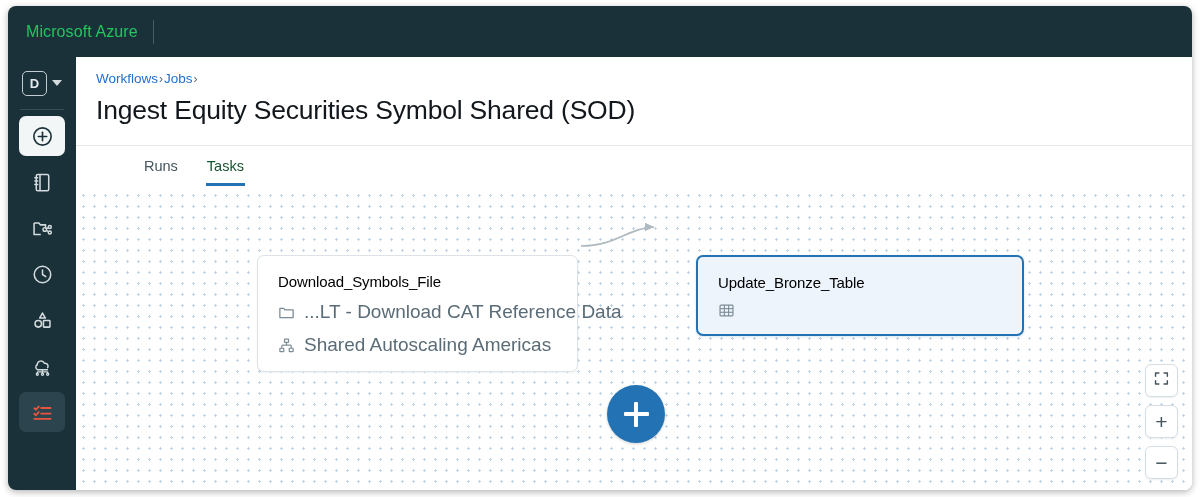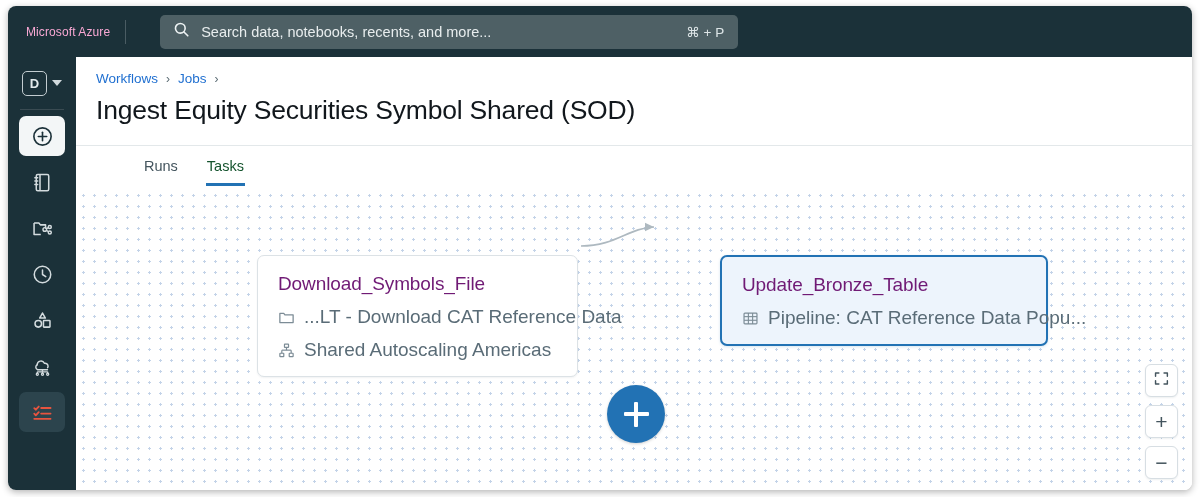--- a/index.html
+++ b/index.html
@@ -21,21 +21,21 @@
 
   
   .topbar {
     height: 51px; flex: 0 0 51px;
     background: #1B3139;
     display: flex; align-items: center;
     padding-left: 18px;
     position: relative; z-index: 5;
   }
   .brand-azure {
-    color: #f9a8d4; font-size: 12px; letter-spacing: .1px;
+    color: #22c55e; font-size: 16px; letter-spacing: .1px;
     white-space: nowrap;
   }
   .brand-div {
     width: 1px; height: 24px; background: #4A5C63;
     margin: 0 15px;
   }
   .brand-db { display: flex; align-items: center; gap: 8px; }
   .db-word {
     color: #ffffff; font-size: 21px; font-weight: bold;
     letter-spacing: -0.4px;
@@ -93,21 +93,21 @@
     display: flex; align-items: center; justify-content: center;
     cursor: pointer;
   }
   .side-btn.light { background: #F3F6F7; }
   .side-btn.active-red { background: #2C444D; }
   .side-btn svg { display: block; }
 
   
   .main { flex: 1; display: flex; flex-direction: column; min-width: 0; background:#fff; }
   .header-zone { padding: 14px 0 0 20px; background: #fff; }
-  .crumbs { display: flex; align-items: center; gap: 8px; font-size: 13.5px; }
+  .crumbs { display: flex; align-items: center; gap: 1px; font-size: 13.5px; }
   .crumb { color: #1F6FD0; cursor: pointer; }
   .crumb-sep { color: #5A6B73; font-size: 12px; }
   .page-title {
     margin-top: 9px;
     font-size: 26.5px; color: #11171C; font-weight: normal;
     letter-spacing: -0.2px;
   }
   .tabs-wrap { border-top: 1px solid #E3E8EA; margin-top: 19px; background:#fff;padding-left:47px; }
   .tabs { display: flex; gap: 27px; padding: 0 0 0 20px; }
   .tab {
@@ -134,21 +134,21 @@
     border-radius: 7px;
     box-shadow: 0 1px 2px rgba(15,35,50,0.06);
     padding: 17px 20px 15px 20px;
   }
   .node.selected {
     background: #EDF4FC;
     border: 2px solid #2272B4;
     box-shadow: 0 1px 3px rgba(34,114,180,0.18);
   }
   .node-title {
-    font-size: 19px; color: #701a75; letter-spacing: -0.1px;
+    font-size: 15px; color: #000000; letter-spacing: -0.1px;
     white-space: nowrap;
   }
   .node-row {
     display: flex; align-items: center; gap: 9px;
     margin-top: 11px;
     font-size: 19px; color: #5A6C77; white-space: nowrap;
   }
   .node-row svg { flex: 0 0 auto; display:block; }
 
   .fab {
@@ -181,30 +181,20 @@
 </style>
 </head>
 <body>
 
 <div id="app">
 
   <div class="topbar">
     <span class="brand-azure">Microsoft Azure</span>
     <span class="brand-div"></span>
 
-    <div class="searchbar">
-      <span>
-        <svg width="17" height="17" viewBox="0 0 20 20">
-          <circle cx="8.6" cy="8.6" r="5.7" fill="none" stroke="#EDF2F3" stroke-width="1.9"></circle>
-          <line x1="12.9" y1="12.9" x2="17.4" y2="17.4" stroke="#EDF2F3" stroke-width="1.9" stroke-linecap="round"></line>
-        </svg>
-      </span>
-      <span class="search-ph">Search data, notebooks, recents, and more...</span>
-      <span class="search-kbd">⌘ + P</span>
-    </div>
   </div>
 
   <div class="body">
 
     <div class="sidebar">
 
       <div class="ws-switch">
         <span class="ws-badge">D</span>
         <span class="caret"></span>
       </div>
@@ -341,33 +331,32 @@
                 <line x1="10" y1="6.4" x2="10" y2="9.6" stroke="#7C8C96" stroke-width="1.4"></line>
                 <line x1="4.5" y1="9.6" x2="15.5" y2="9.6" stroke="#7C8C96" stroke-width="1.4"></line>
                 <line x1="4.5" y1="9.6" x2="4.5" y2="13.2" stroke="#7C8C96" stroke-width="1.4"></line>
                 <line x1="15.5" y1="9.6" x2="15.5" y2="13.2" stroke="#7C8C96" stroke-width="1.4"></line>
               </svg>
             </span>
             <span>Shared Autoscaling Americas</span>
           </div>
         </div>
 
-        <div class="node selected" style="left:644px; top:69px; width:328px;">
+        <div class="node selected" style="left:620px; top:69px; width:328px;">
           <div class="node-title">Update_Bronze_Table</div>
           <div class="node-row">
             <span>
               <svg width="17" height="17" viewBox="0 0 20 20">
                 <rect x="2.4" y="3.6" width="15.2" height="12.8" rx="1" fill="none" stroke="#7C8C96" stroke-width="1.4"></rect>
                 <line x1="2.4" y1="7.8" x2="17.6" y2="7.8" stroke="#7C8C96" stroke-width="1.3"></line>
                 <line x1="2.4" y1="12.1" x2="17.6" y2="12.1" stroke="#7C8C96" stroke-width="1.3"></line>
                 <line x1="7.5" y1="3.6" x2="7.5" y2="16.4" stroke="#7C8C96" stroke-width="1.3"></line>
                 <line x1="12.5" y1="3.6" x2="12.5" y2="16.4" stroke="#7C8C96" stroke-width="1.3"></line>
               </svg>
             </span>
-            <span>Pipeline:  CAT Reference Data Popu...</span>
           </div>
         </div>
 
         <div class="fab" style="left:531px; top:199px;"></div>
 
         <div class="zoom-ctrls">
           <div class="zbtn">
             <span>
               <svg width="17" height="17" viewBox="0 0 20 20">
                 <path d="M3 7.4V3.6h3.9M16.9 7.4V3.6H13M3 12.6v3.8h3.9M16.9 12.6v3.8H13" fill="none" stroke="#44555E" stroke-width="1.7" stroke-linecap="round" stroke-linejoin="round"></path>

